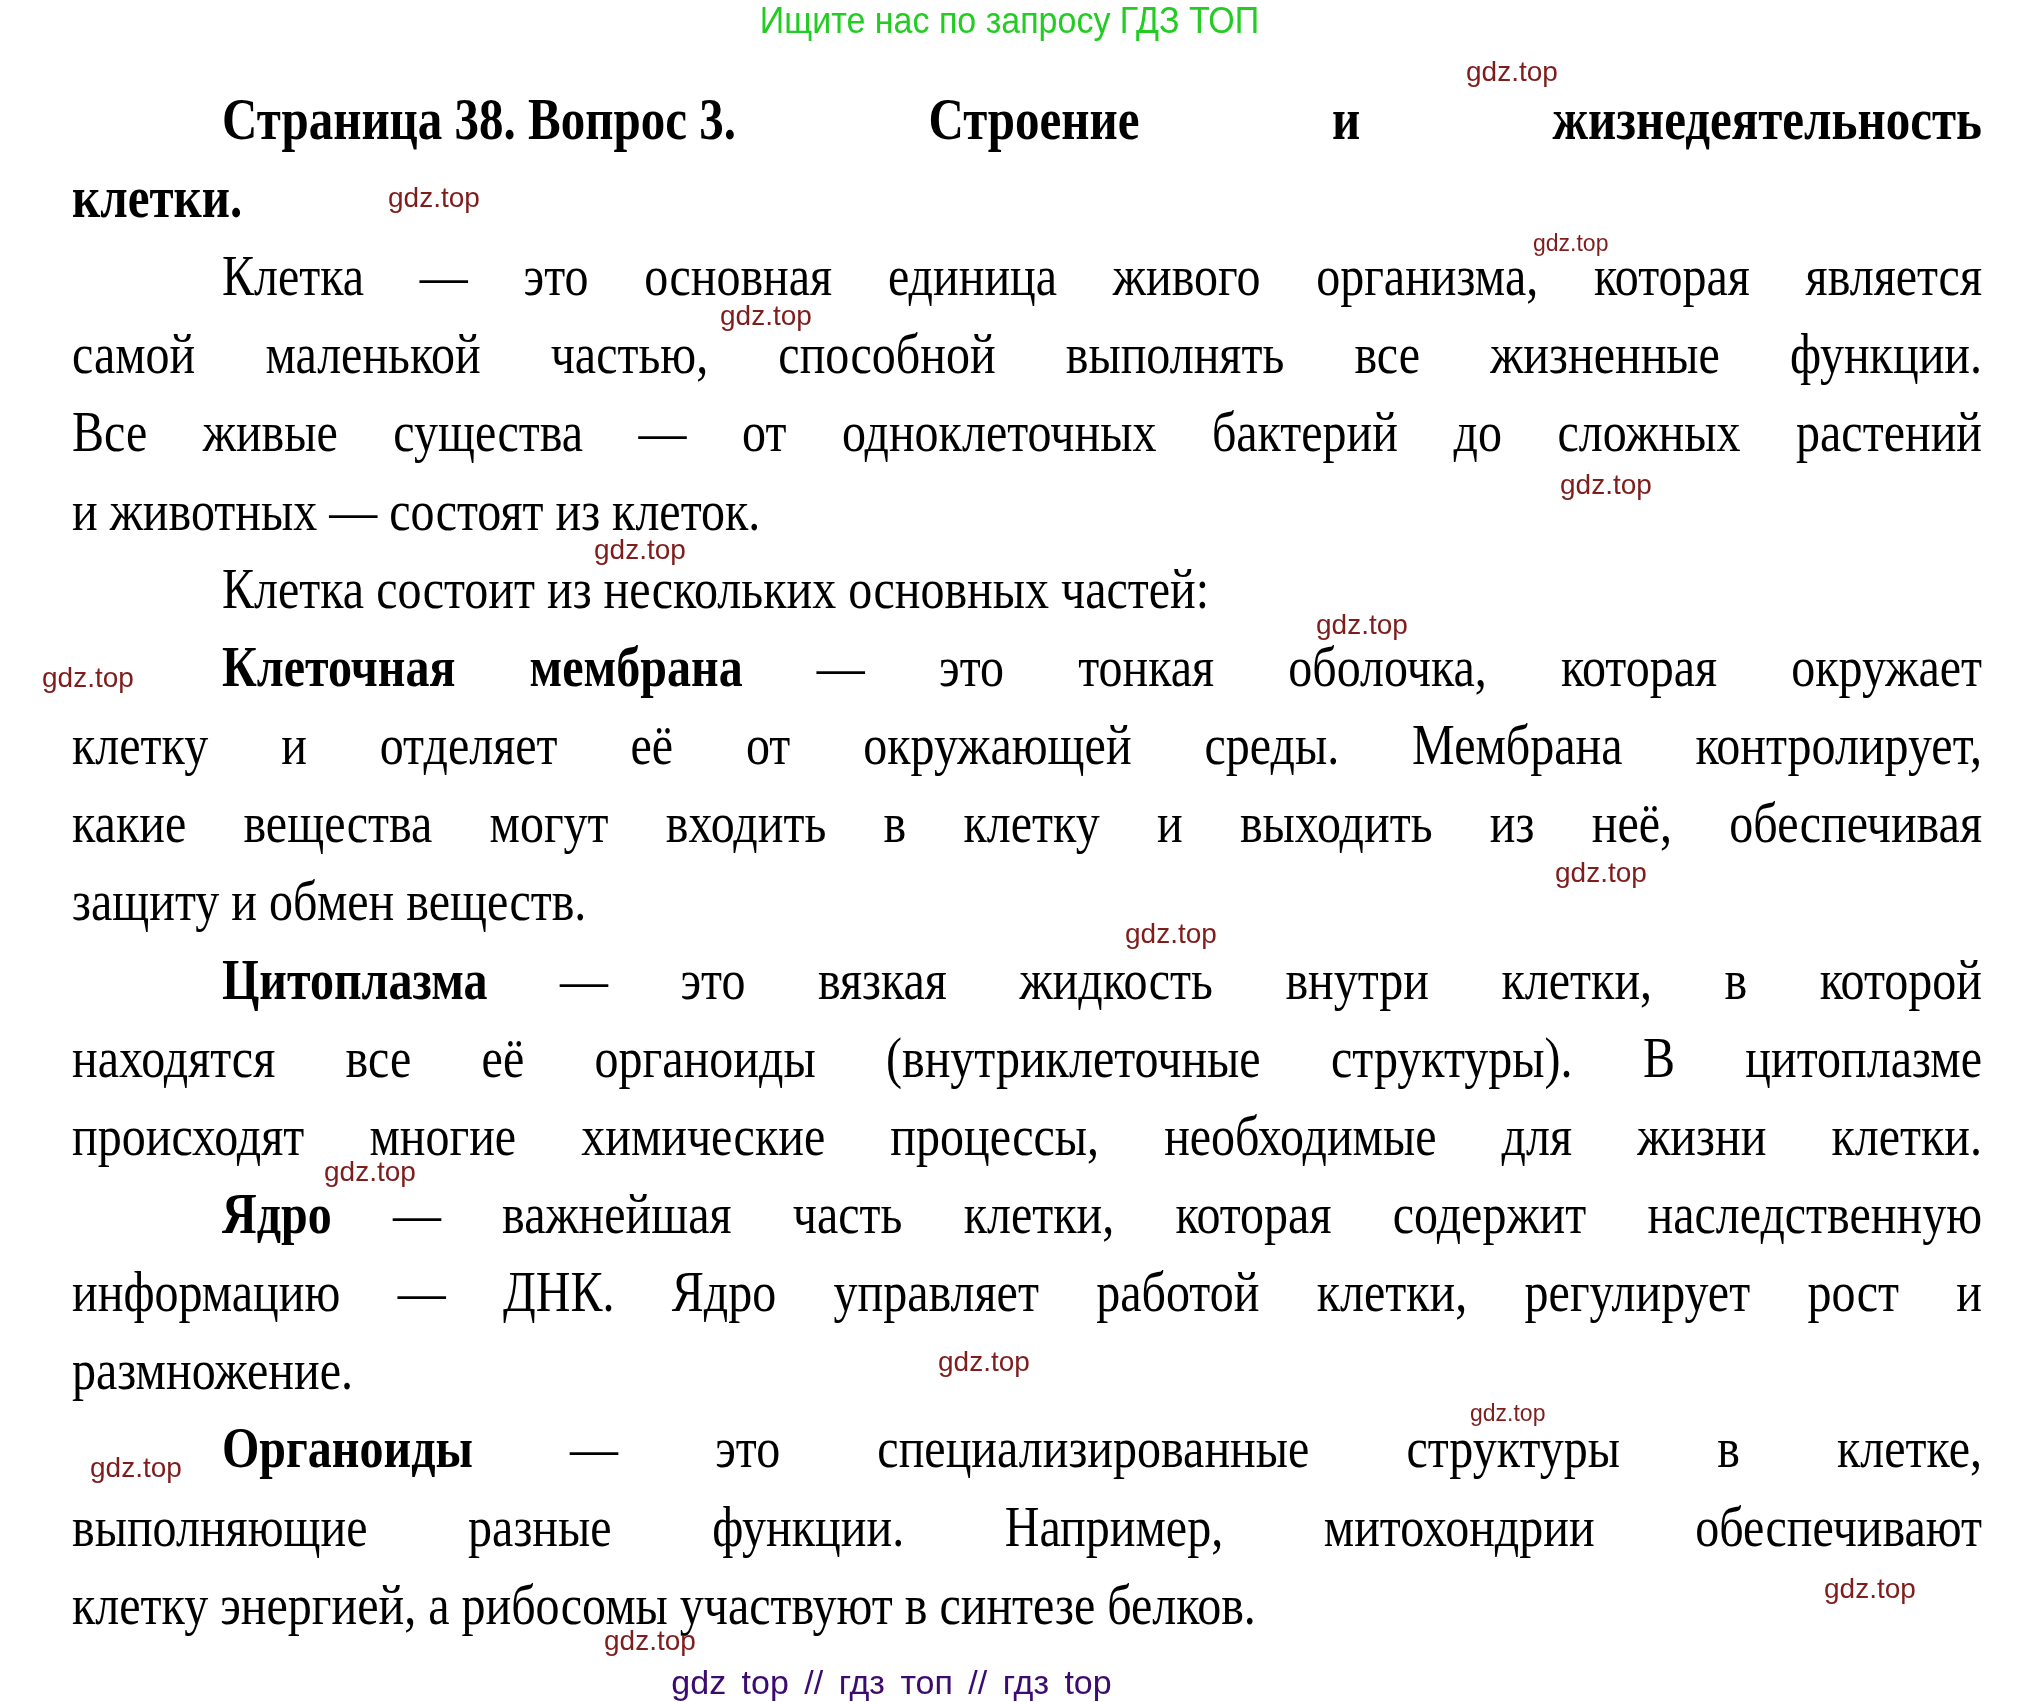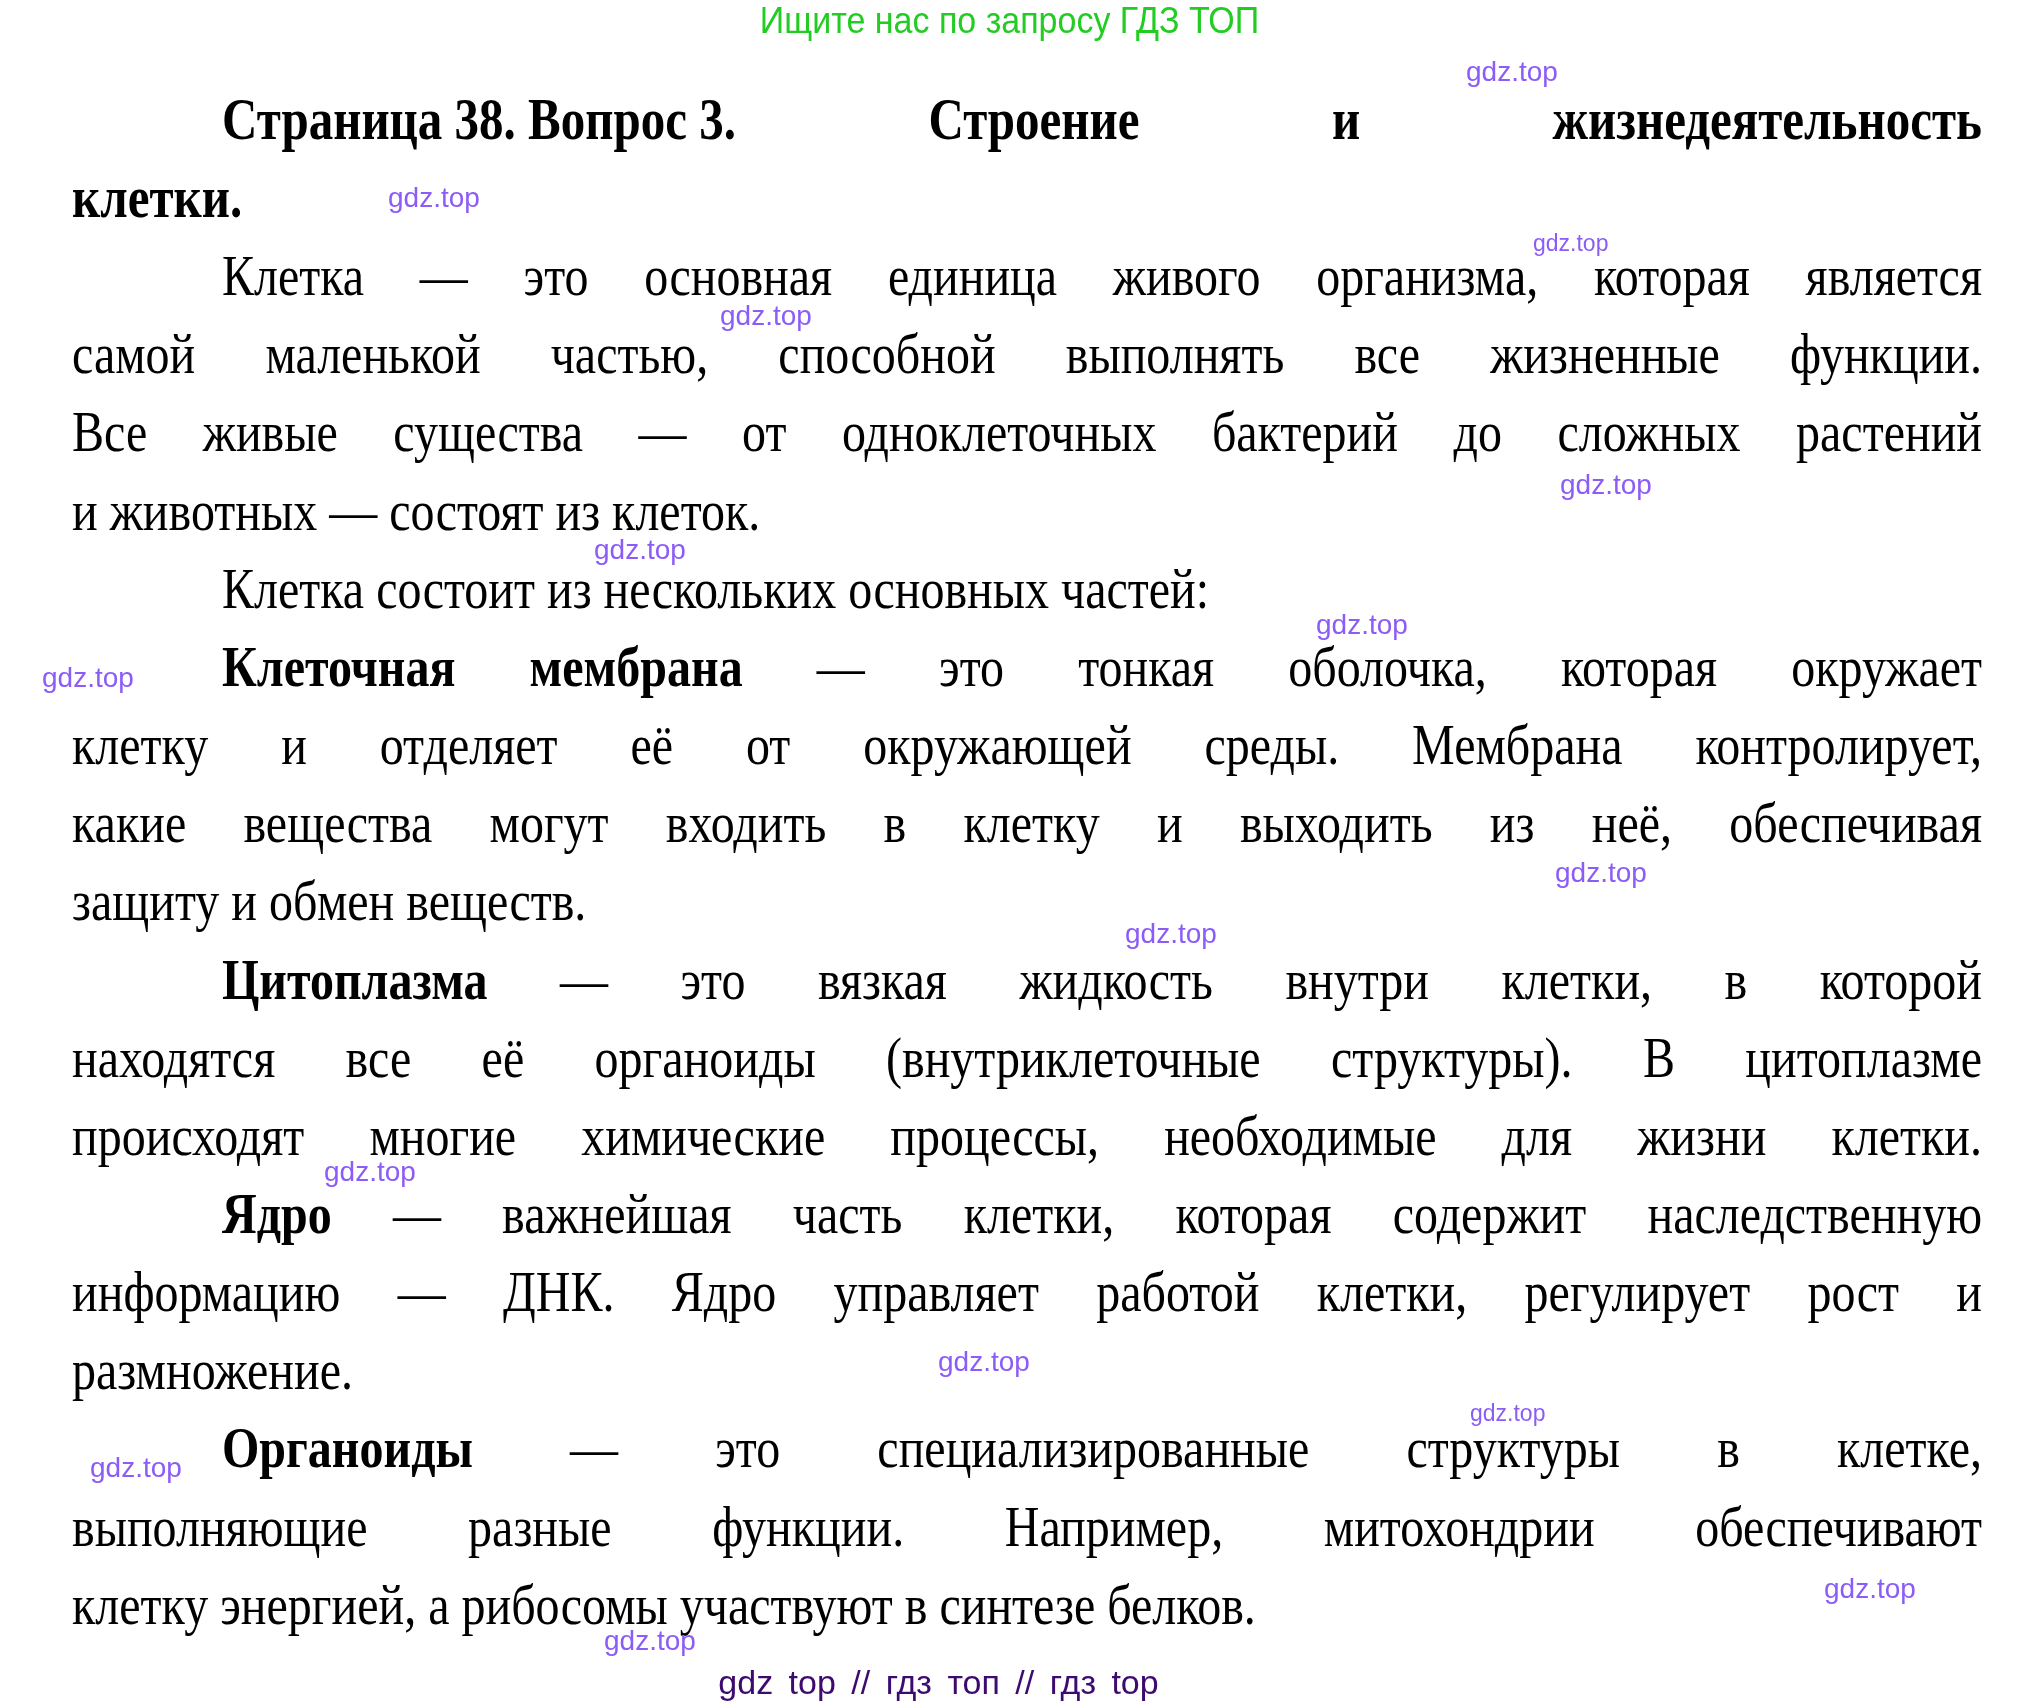--- a/index.html
+++ b/index.html
@@ -30,21 +30,20 @@
       position: absolute;
       left: 0;
       top: 1662px;
       width: 1783px;
       text-align: center;
       font-family: "Liberation Sans", sans-serif;
       font-size: 34px;
       line-height: 40px;
       color: #3d0a70;
       word-spacing: 6px;
-      padding-left: 47px;
     }
     .line {
       position: absolute;
       left: 72px;
       width: 1910px;
       height: 60px;
       line-height: 60px;
       font-family: "Liberation Serif", serif;
       font-size: 48px;
       color: #000000;
@@ -66,21 +65,21 @@
       font-size: 49px;
     }
     .line b {
       font-weight: bold;
     }
     .wm {
       position: absolute;
       font-family: "Liberation Sans", sans-serif;
       font-size: 28px;
       line-height: 32px;
-      color: #8b5cf6;
+      color: #7f1d1d;
       white-space: nowrap;
     }
     .wm.small {
       font-size: 23px;
       line-height: 26px;
     }
   </style>
 </head>
 <body>
 

